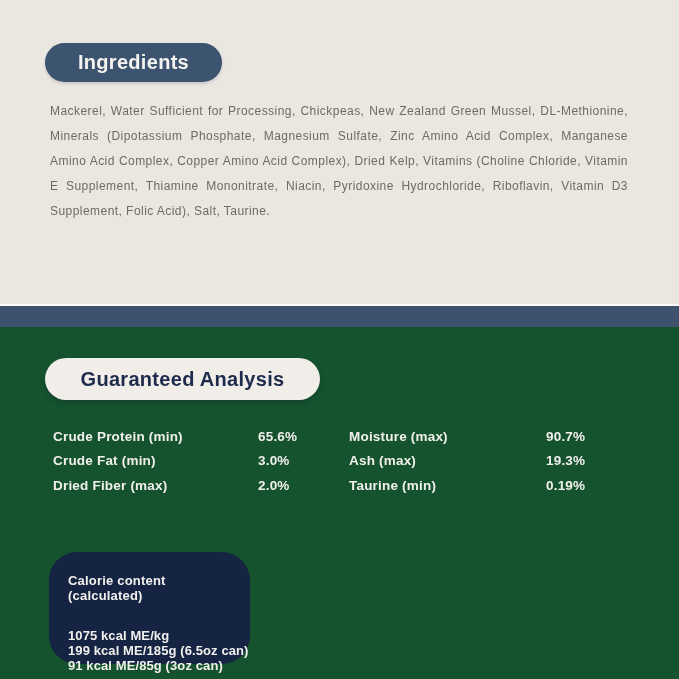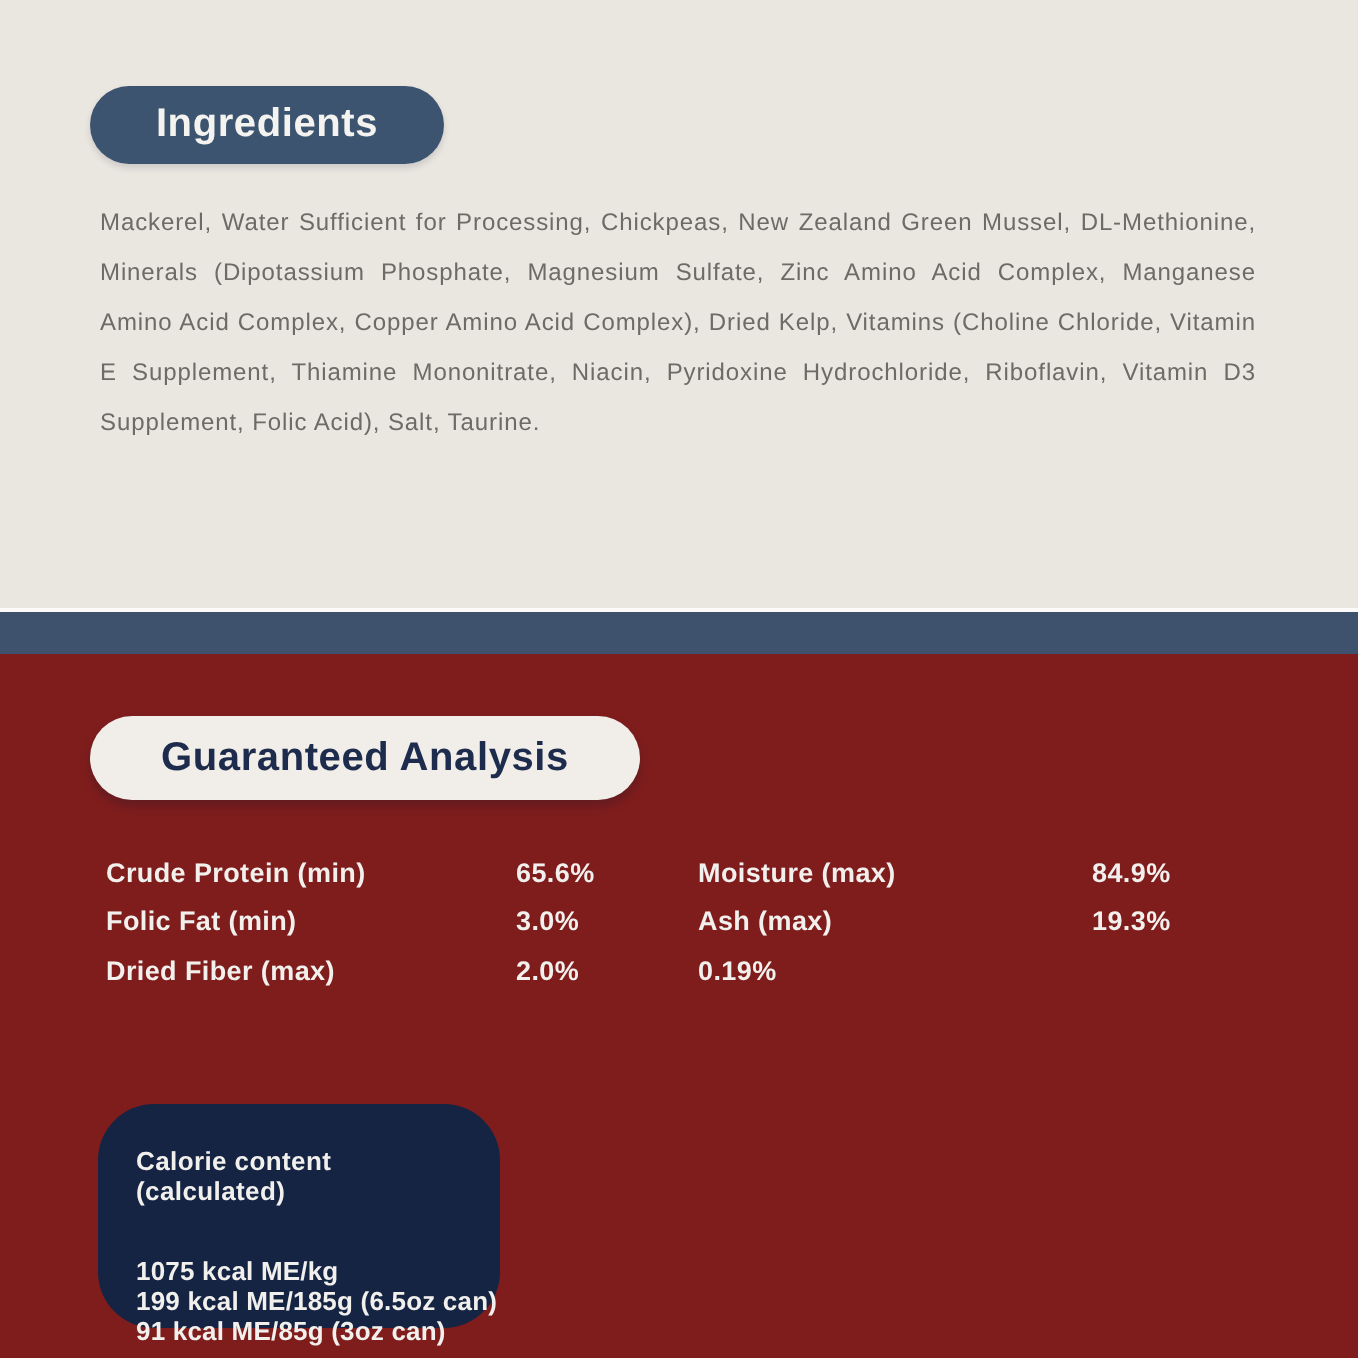--- a/index.html
+++ b/index.html
@@ -45,21 +45,21 @@
     font-size: 12px;
     line-height: 25px;
     letter-spacing: 0.45px;
     color: #6E6B66;
     text-align: justify;
   }
 
   
   .analysis-section {
     flex: 1;
-    background: #7f1d1d;
+    background: #14532d;
     position: relative;
     text-decoration: underline;
   }
   .pill-light {
     position: absolute;
     left: 45px; top: 31px;
     width: 275px; height: 42px;
     background: #F1EDE8;
     color: #1D2B4C;
     box-shadow: 0 3px 5px rgba(15,25,45,0.25);
@@ -114,29 +114,30 @@
 
   <section class="analysis-section">
     <div class="pill pill-light">
       <span>Guaranteed Analysis</span>
     </div>
 
     <div class="analysis-table">
       <span>Crude Protein (min)</span>
       <span>65.6%</span>
       <span>Moisture (max)</span>
-      <span>84.9%</span>
+      <span>90.7%</span>
 
-      <span>Folic Fat (min)</span>
+      <span>Crude Fat (min)</span>
       <span>3.0%</span>
       <span>Ash (max)</span>
       <span>19.3%</span>
 
       <span>Dried Fiber (max)</span>
       <span>2.0%</span>
+      <span>Taurine (min)</span>
       <span>0.19%</span>
     </div>
 
     <div class="calorie-box">
       <div class="calorie-title">Calorie content (calculated)</div>
       <div class="calorie-line">1075 kcal ME/kg</div>
       <div class="calorie-line">199 kcal ME/185g (6.5oz can)</div>
       <div class="calorie-line">91 kcal ME/85g (3oz can)</div>
     </div>
   </section>

